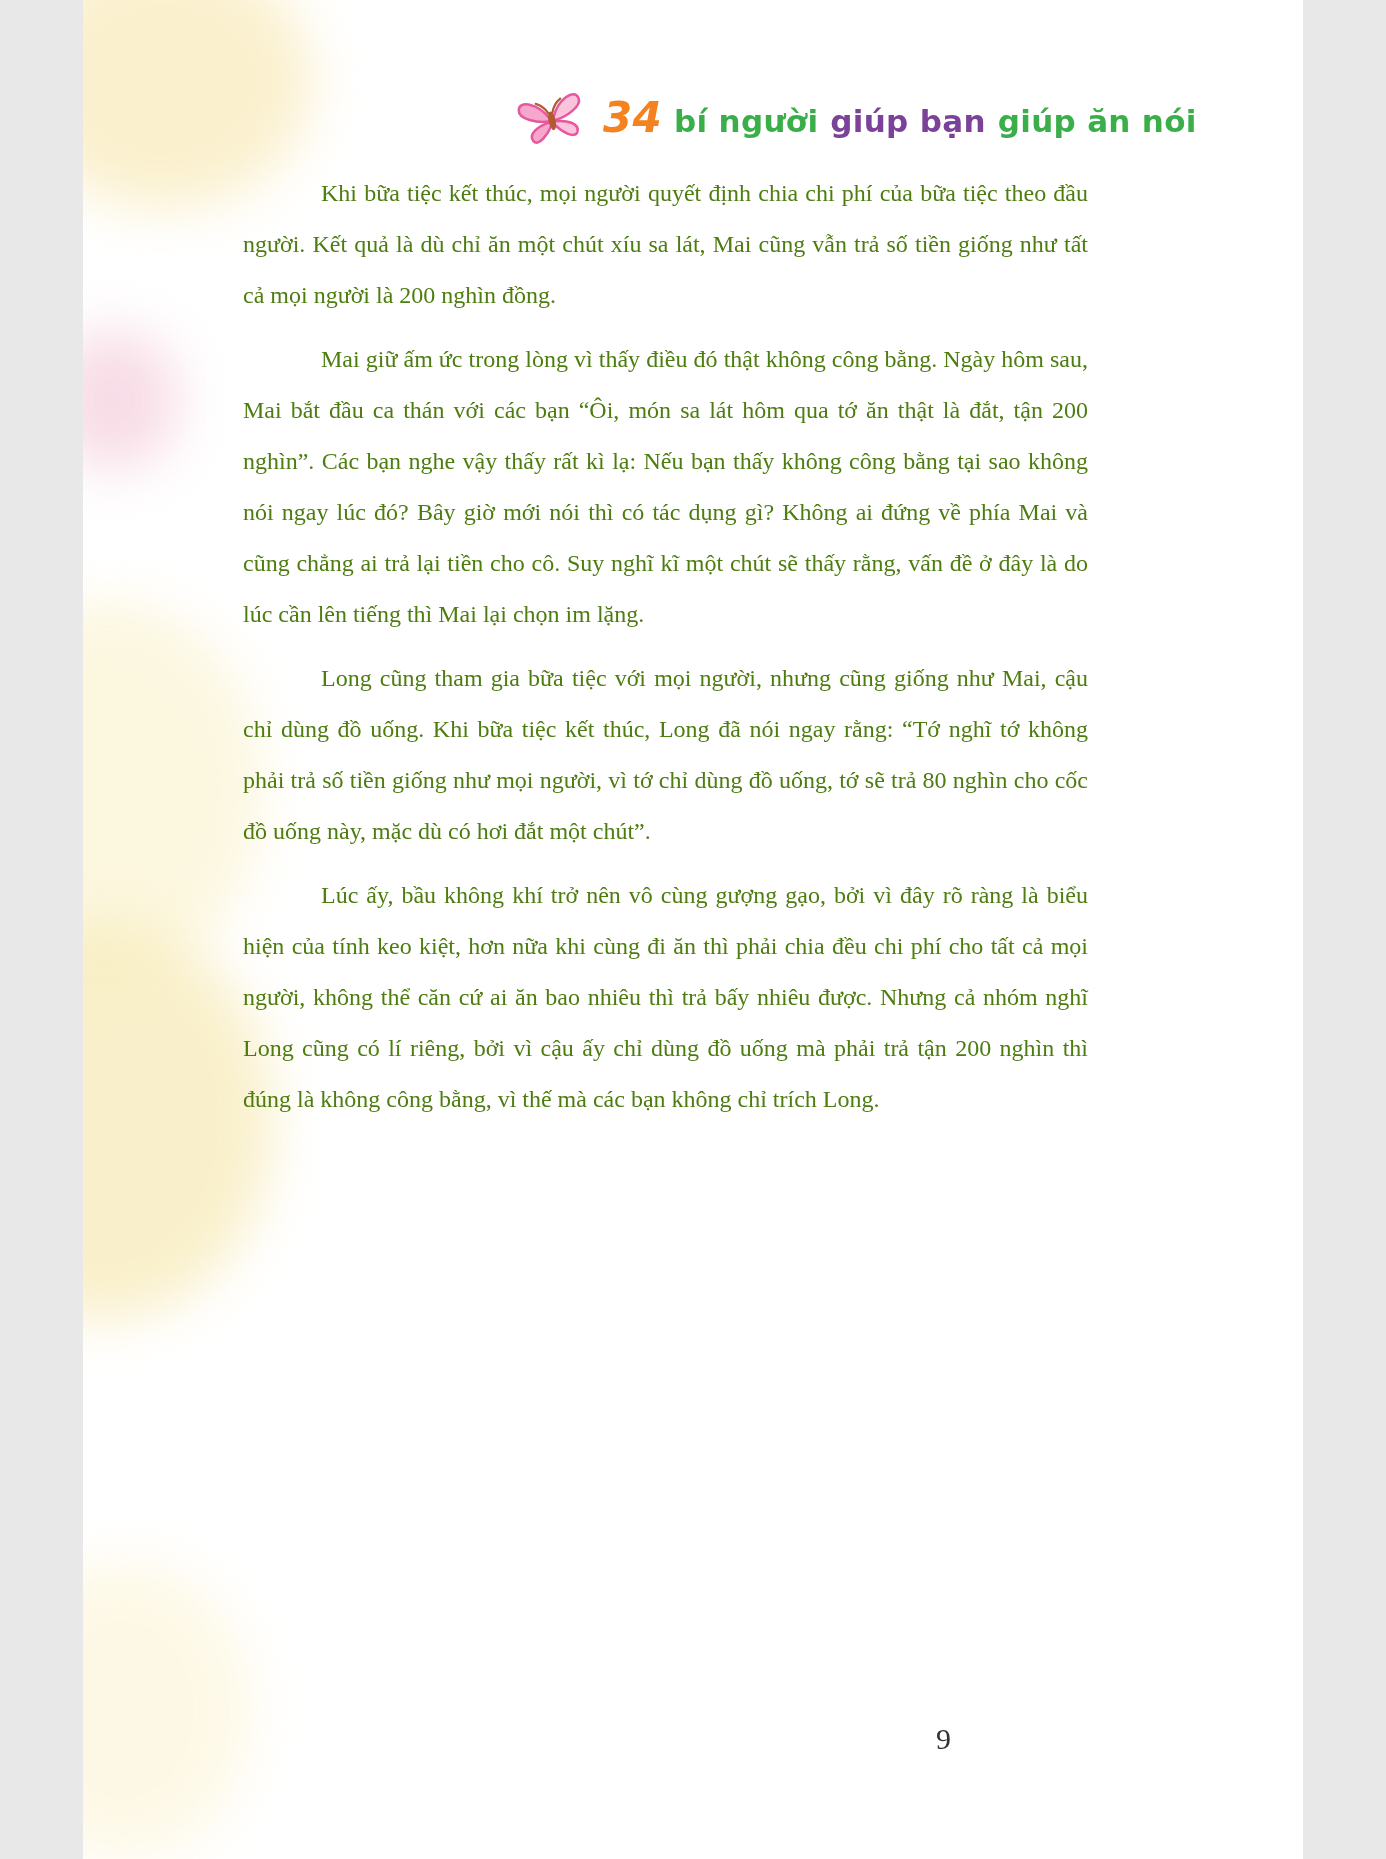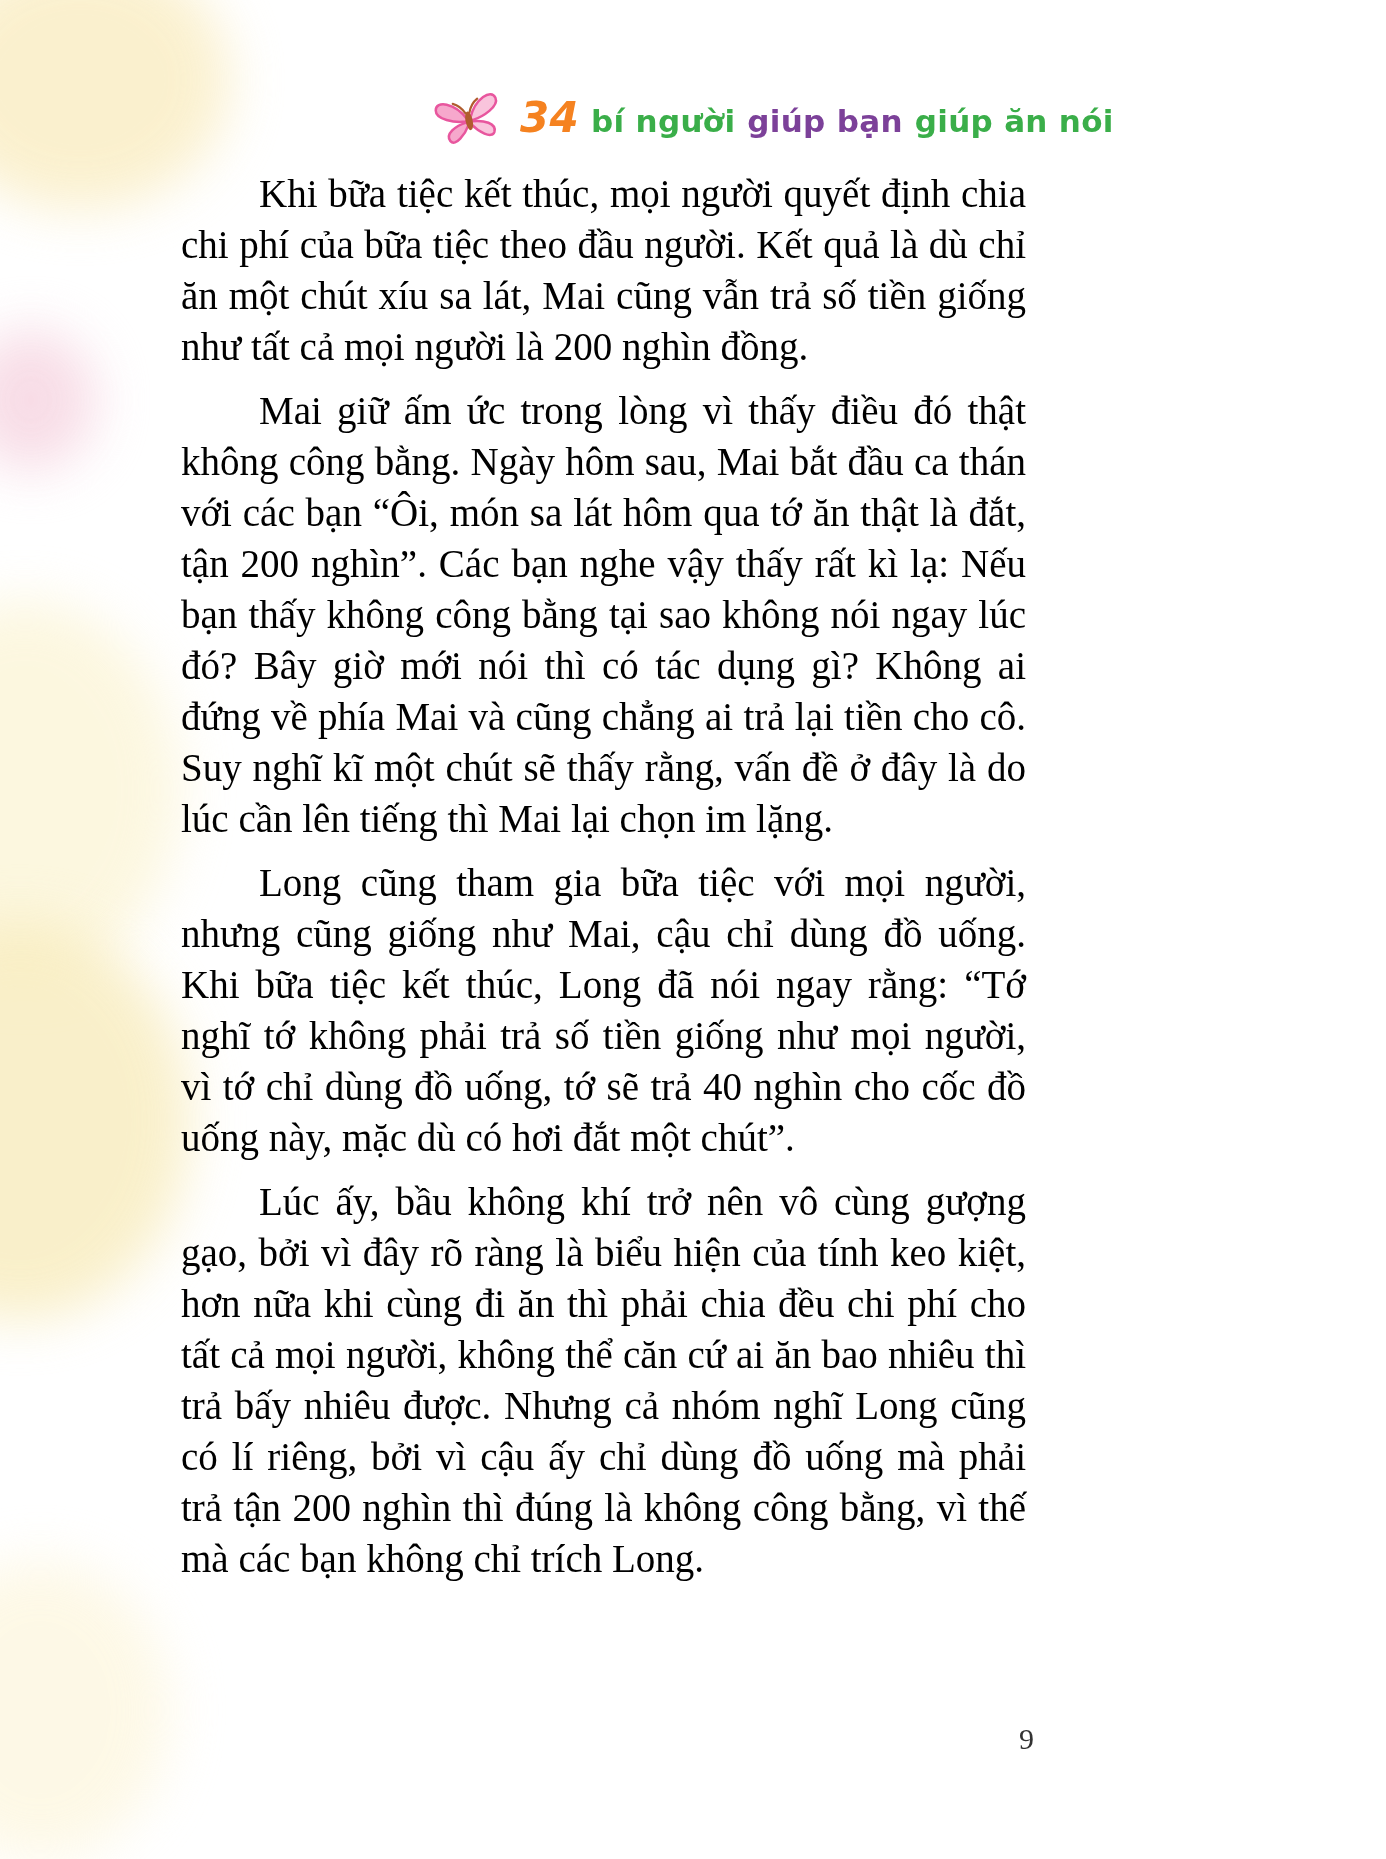--- a/index.html
+++ b/index.html
@@ -1,18 +1,18 @@
 <!DOCTYPE html>
 <html><head>
 <meta charset="utf-8">
 <style>
   html, body { margin: 0; padding: 0; background: #e8e8e8; }
   .page {
     position: relative;
-    width: 1386px;
+    width: 1220px;
     height: 1859px;
     margin: 0 auto;
     background: #ffffff;
     overflow: hidden;
     font-family: "Liberation Serif", serif;
   }
   
   .blob { position: absolute; border-radius: 50%; filter: blur(26px); pointer-events: none; }
   .blob1 { left: -70px;  top: -50px;  width: 300px; height: 260px; background: #faeec6; opacity: .85; }
   .blob2 { left: -34px;  top: 330px;  width: 130px; height: 140px; background: #f7d9e4; opacity: .9; }
@@ -41,25 +41,25 @@
     gap: 12px;
   }
   .seg-num {
     font-size: 42px;
     font-style: italic;
     line-height: 1;
   }
 
   .body-text {
     position: absolute;
-    left: 181px;
+    left: 160px;
     top: 168px;
     width: 845px;
-    color: #000000;
-    font-size: 39px;
+    color: #4d7c0f;
+    font-size: 24px;
     line-height: 51px;
     text-align: justify;
   }
   .body-text p {
     margin: 0 0 13px 0;
     text-indent: 78px;
   }
 
   .page-number {
     position: absolute;
@@ -97,19 +97,19 @@
       <span class="seg seg-num" style="color: rgb(245, 130, 32);">34</span>
       <span class="seg" style="color: rgb(58, 174, 73);">bí người</span>
       <span class="seg" style="color: rgb(124, 65, 153);">giúp bạn</span>
       <span class="seg" style="color: rgb(58, 174, 73);">giúp ăn nói</span>
     </h1>
   </header>
 
   <main class="body-text">
     <p>Khi bữa tiệc kết thúc, mọi người quyết định chia chi phí của bữa tiệc theo đầu người. Kết quả là dù chỉ ăn một chút xíu sa lát, Mai cũng vẫn trả số tiền giống như tất cả mọi người là 200 nghìn đồng.</p>
     <p>Mai giữ ấm ức trong lòng vì thấy điều đó thật không công bằng. Ngày hôm sau, Mai bắt đầu ca thán với các bạn “Ôi, món sa lát hôm qua tớ ăn thật là đắt, tận 200 nghìn”. Các bạn nghe vậy thấy rất kì lạ: Nếu bạn thấy không công bằng tại sao không nói ngay lúc đó? Bây giờ mới nói thì có tác dụng gì? Không ai đứng về phía Mai và cũng chẳng ai trả lại tiền cho cô. Suy nghĩ kĩ một chút sẽ thấy rằng, vấn đề ở đây là do lúc cần lên tiếng thì Mai lại chọn im lặng.</p>
-    <p>Long cũng tham gia bữa tiệc với mọi người, nhưng cũng giống như Mai, cậu chỉ dùng đồ uống. Khi bữa tiệc kết thúc, Long đã nói ngay rằng: “Tớ nghĩ tớ không phải trả số tiền giống như mọi người, vì tớ chỉ dùng đồ uống, tớ sẽ trả 40 nghìn cho cốc đồ uống này, mặc dù có hơi đắt một chút”.</p>
+    <p>Long cũng tham gia bữa tiệc với mọi người, nhưng cũng giống như Mai, cậu chỉ dùng đồ uống. Khi bữa tiệc kết thúc, Long đã nói ngay rằng: “Tớ nghĩ tớ không phải trả số tiền giống như mọi người, vì tớ chỉ dùng đồ uống, tớ sẽ trả 80 nghìn cho cốc đồ uống này, mặc dù có hơi đắt một chút”.</p>
     <p>Lúc ấy, bầu không khí trở nên vô cùng gượng gạo, bởi vì đây rõ ràng là biểu hiện của tính keo kiệt, hơn nữa khi cùng đi ăn thì phải chia đều chi phí cho tất cả mọi người, không thể căn cứ ai ăn bao nhiêu thì trả bấy nhiêu được. Nhưng cả nhóm nghĩ Long cũng có lí riêng, bởi vì cậu ấy chỉ dùng đồ uống mà phải trả tận 200 nghìn thì đúng là không công bằng, vì thế mà các bạn không chỉ trích Long.</p>
   </main>
 
   <div class="page-number">9</div>
 
 </div>
 
 </body></html>

